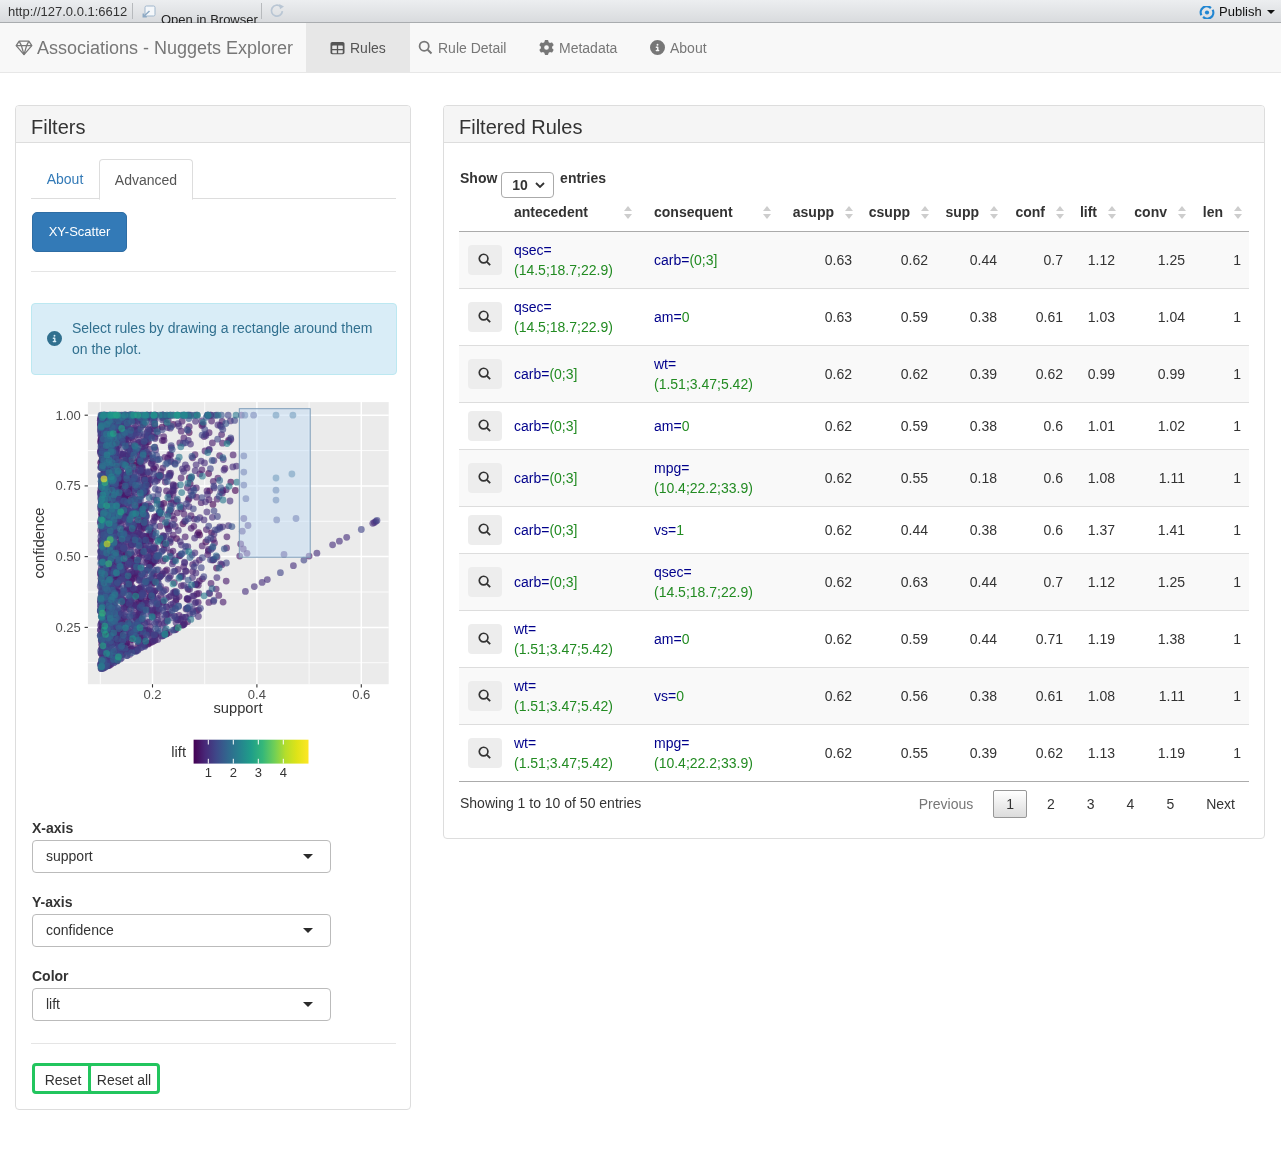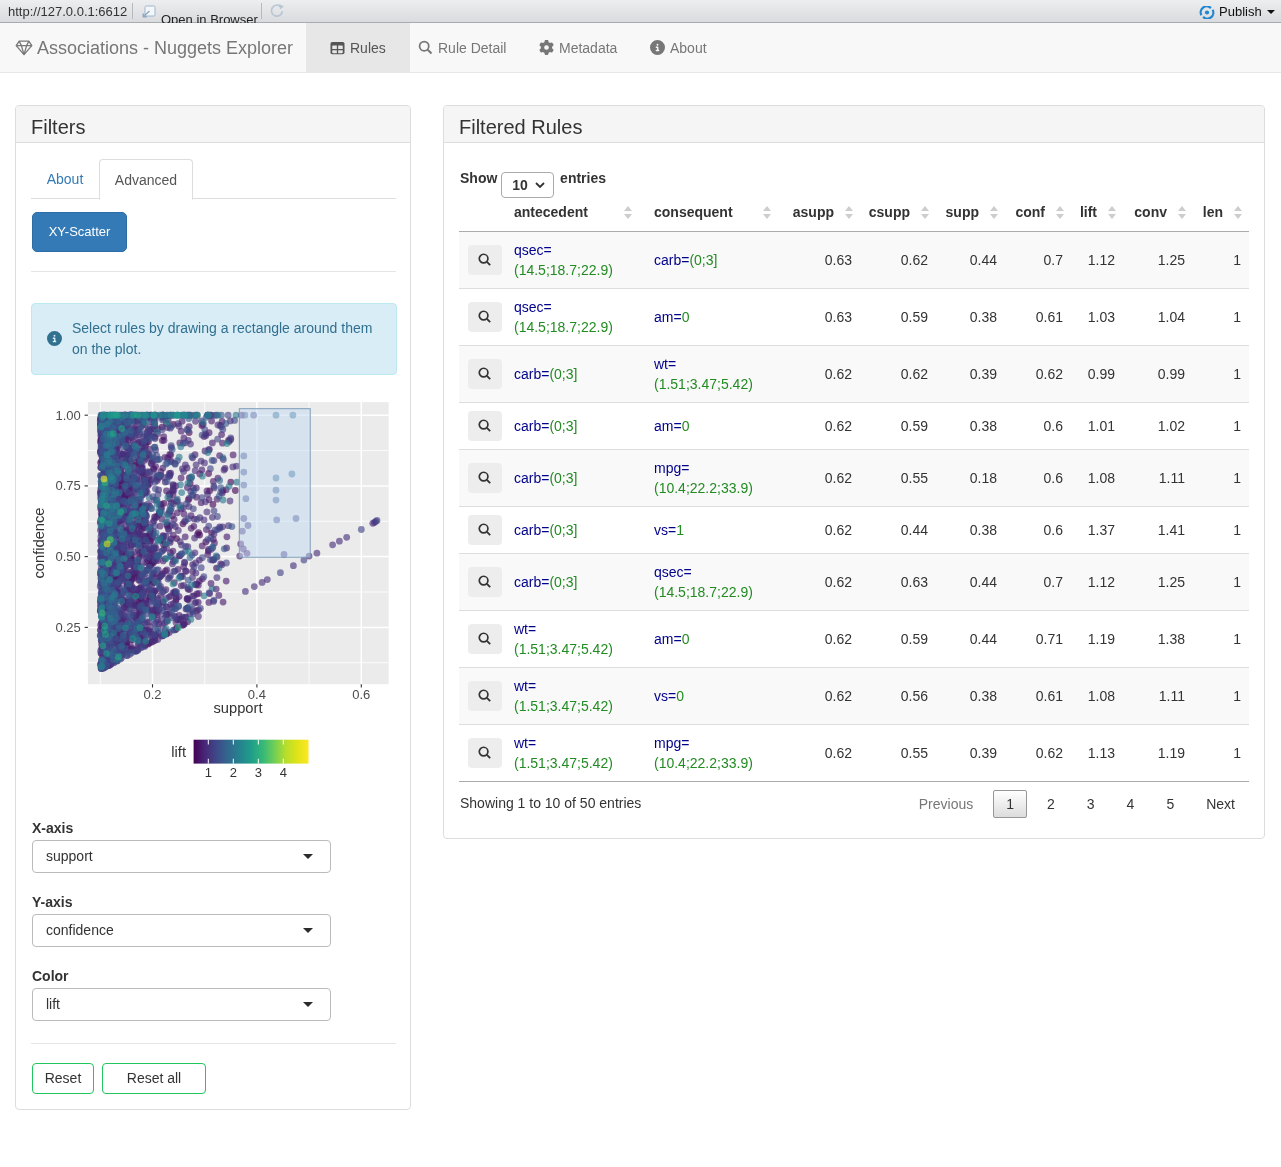--- a/index.html
+++ b/index.html
@@ -29,21 +29,21 @@
 .tab{position:absolute;top:0;height:40px;line-height:40px;font-size:14px;text-align:center}
 #tabBasic{left:0;width:68px;color:#337ab7}
 #tabAdv{left:68px;width:94px;color:#555;background:#fff;border:1px solid #ddd;border-bottom:1px solid #fff;border-radius:4px 4px 0 0;height:41px}
 #xybtn{position:absolute;left:16px;top:106px;width:95px;height:40px;background:#337ab7;border:1px solid #2e6da4;border-radius:5px;color:#fff;font-size:13px;text-align:center;line-height:38px}
 .hr{position:absolute;left:15px;width:365px;height:0;border-top:1px solid #e5e5e5}
 #alert{position:absolute;left:15px;top:197px;width:366px;height:72px;background:#d9edf7;border:1px solid #bce8f1;border-radius:4px;color:#31708f;font-size:14px;line-height:21px;padding:14px 10px 0 40px}
 #alert .ico{position:absolute;left:15px;top:27px}
 .lbl{position:absolute;left:16px;font-size:14px;font-weight:bold;color:#333;line-height:20px}
 .sel{position:absolute;left:16px;width:299px;height:33px;background:#fff;border:1px solid #bbb;border-radius:4px;font-size:14px;color:#333;line-height:31px;padding-left:13px}
 .sel:after{content:"";position:absolute;right:17px;top:13px;border-left:5px solid transparent;border-right:5px solid transparent;border-top:5px solid #2b2b2b}
-.rbtn{position:absolute;top:957px;height:31px;background:#fff;border:1px solid #22c55e;border-radius:4px;font-size:14px;color:#333;text-align:center;line-height:29px}
+.rbtn{position:absolute;top:957px;height:31px;background:#fff;border:3px solid #22c55e;border-radius:4px;font-size:14px;color:#333;text-align:center;line-height:29px}
 
 #showrow{position:absolute;left:16px;top:54px;font-size:14px;font-weight:bold;color:#333}
 #showsel{display:inline-block;width:53px;height:26px;border:1px solid #aaa;border-radius:4px;line-height:24px;padding-left:10px;position:relative;margin:12px 2px 0 0;vertical-align:-7px}
 #showsel svg{position:absolute;right:8px;top:9px}
 table{border-collapse:collapse;table-layout:fixed;width:790px;position:absolute;left:15px;top:88px;font-size:14px}
 th{font-weight:bold;color:#333;padding:8px;position:relative;height:37px}
 th.l{text-align:left}
 th.r{text-align:right;padding-right:26px}
 thead th{border-bottom:1px solid #ababab}
 td{padding:8px;vertical-align:middle;border-top:1px solid #ddd;line-height:20px;color:#333}
@@ -3598,21 +3598,21 @@
 <text x="155" y="366" text-anchor="end" font-size="14.7" fill="#333">lift</text>
 </svg>
  <div class="lbl" style="top:712px">X-axis</div>
  <div class="sel" style="top:734px">support</div>
  <div class="lbl" style="top:786px">Y-axis</div>
  <div class="sel" style="top:808px">confidence</div>
  <div class="lbl" style="top:860px">Color</div>
  <div class="sel" style="top:882px">lift</div>
  <div class="hr" style="top:937px"></div>
  <div class="rbtn" style="left:16px;width:62px">Reset</div>
- <div class="rbtn" style="left:86px;width:104px">Reset all</div>
+ <div class="rbtn" style="left:72px;width:72px">Reset all</div>
 </div>
 
 <div id="panelR" class="panel">
  <div class="phead">Filtered Rules</div>
  <div id="showrow">Show <span id="showsel">10<svg width="10" height="6" viewBox="0 0 10 6">
           <path d="M1 1 L5 5 L9 1" fill="none" stroke="#333" stroke-width="1.8"></path>
         </svg></span> entries</div>
  <table>
 <colgroup>
         <col style="width:47px">

